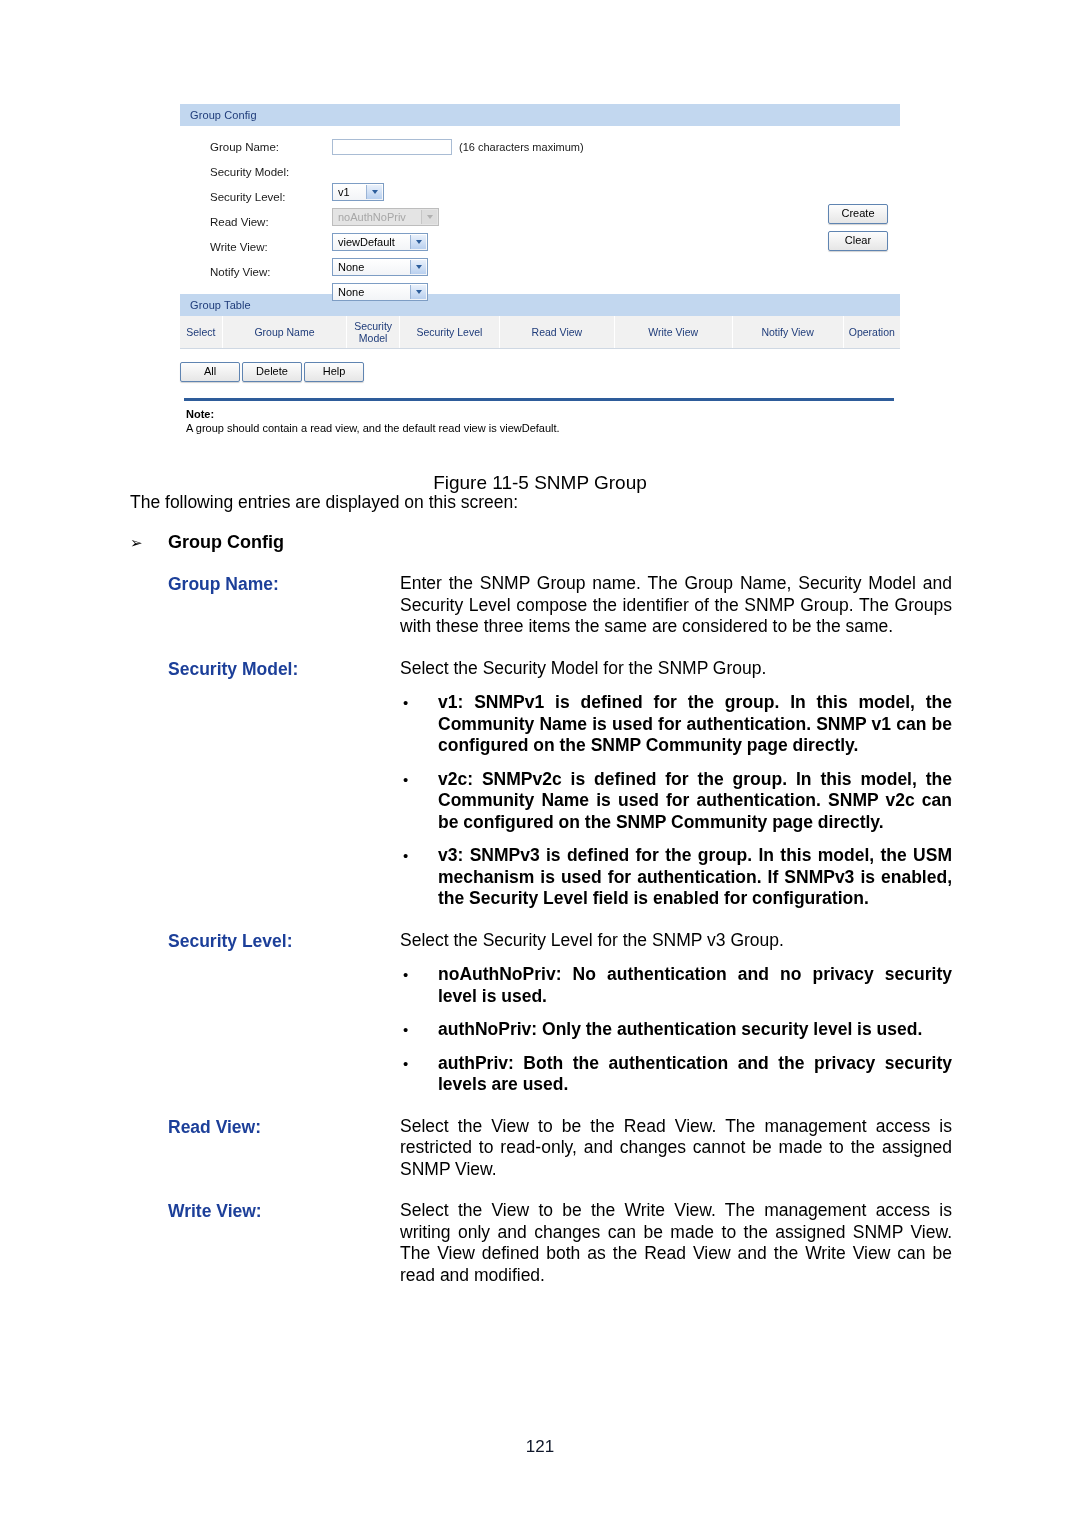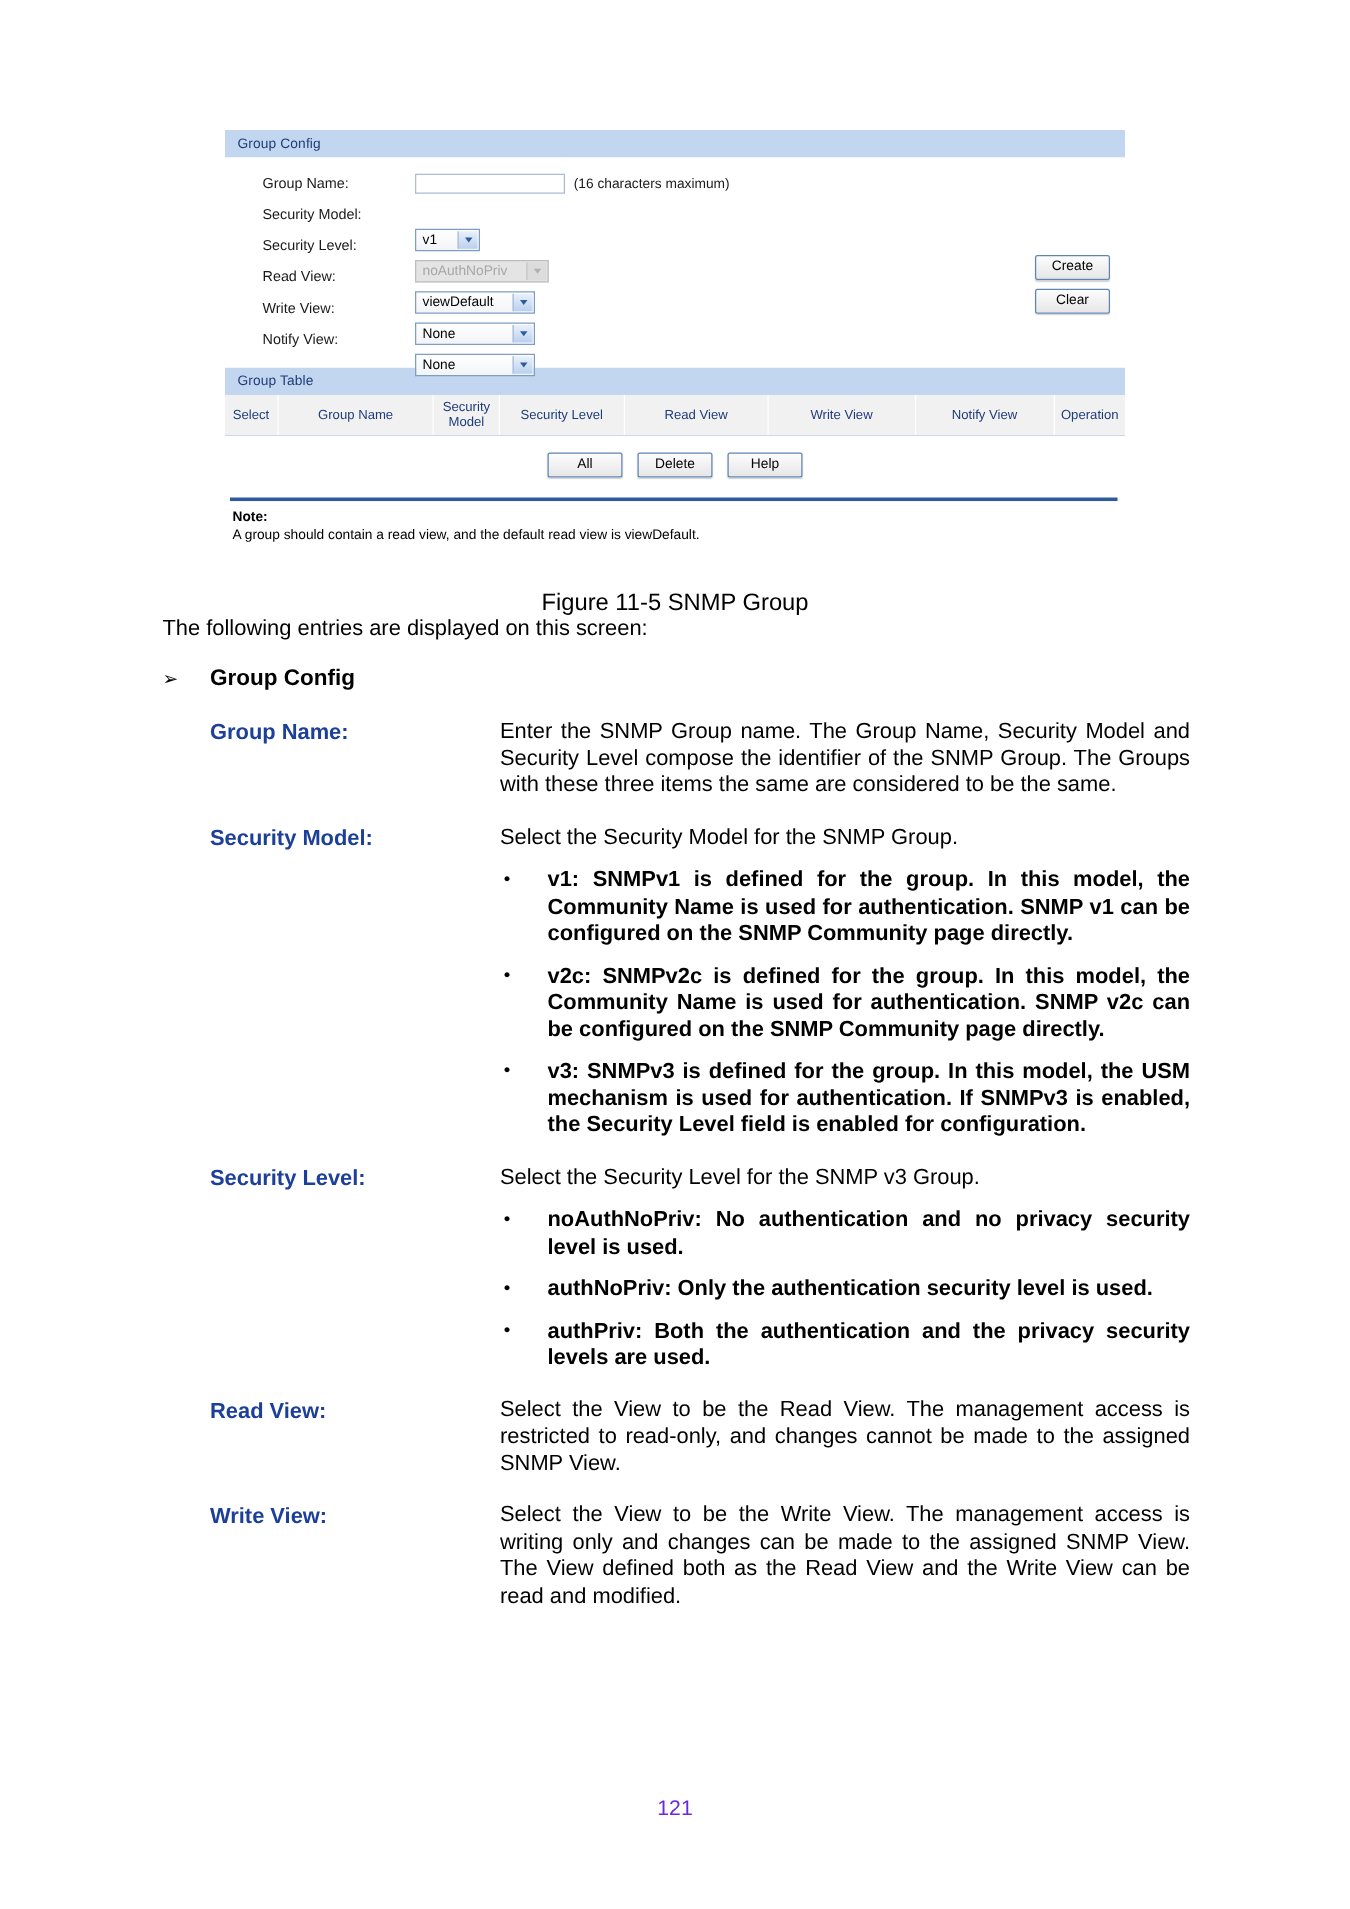--- a/index.html
+++ b/index.html
@@ -148,22 +148,21 @@
     line-height: 12px;
     min-height: 24px;
     display: flex;
     align-items: center;
     justify-content: center;
   }
   .th:last-child { border-right: none; text-align: center; }
 
   .tbl-actions {
     display: flex;
-    justify-content: center;
-    gap: 12px;
+    gap: 2px;
     padding: 13px 0 16px 0;
     background: #ffffff;
   }
   .tbl-actions .btn { width: 58px; }
 
   .note-sep {
     border-top: 3px solid #2e5c9a;
     margin: 0 6px 0 4px;
   }
   .note-box {
@@ -264,21 +263,21 @@
   }
   .blist .btext.noj { text-align: left; }
 
   .page-no {
     position: absolute;
     top: 1437px;
     left: 0;
     width: 1080px;
     text-align: center;
     font-size: 17px;
-    color: #6d28d9;
+    color: #0f172a;
   }
 </style>
 </head>
 <body>
 
 <div class="figure">
 
   <div class="panel-title">Group Config</div>
 
   <div class="config-body">

